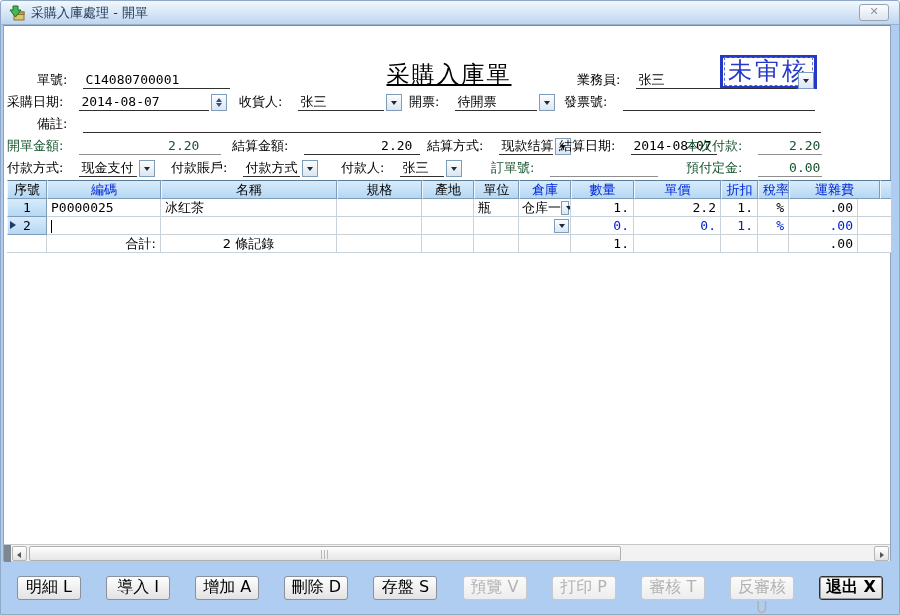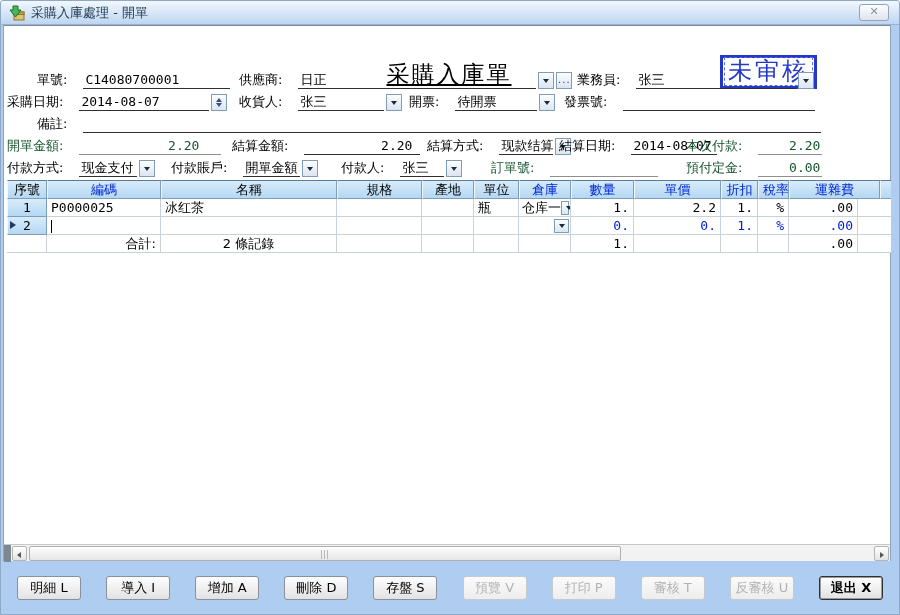--- a/index.html
+++ b/index.html
@@ -112,21 +112,21 @@
     background:linear-gradient(#fdfdfd,#e6e6e6); border:1px solid #b0b0b0; border-radius:2px;
   }
   .hs-grip{ position:absolute; left:50%; top:3px; width:8px; height:9px; margin-left:-4px;
     background:repeating-linear-gradient(90deg,#b9b9b9 0 1px,transparent 1px 3px); }
   
   .button-bar{
     position:absolute; left:0; bottom:0; width:100%; height:53px;
     display:flex; align-items:center; justify-content:space-between; padding:0 16px;
   }
   .xbtn{
-    width:64px; height:24px; font-size:13px; font-family:"DejaVu Sans", sans-serif;
+    width:64px; height:24px; font-size:16px; font-family:"DejaVu Sans", sans-serif;
     border:1px solid #8a919c; border-radius:3px; color:#000;
     background:linear-gradient(#fefefe,#e2e2e2); cursor:default;
   }
   .xbtn.disabled{ color:#b2b2b2; border-color:#c6c9cd; background:linear-gradient(#fbfbfb,#ededed); }
   .xbtn.default{ border:1px solid #2f2f2f; box-shadow:inset 0 0 0 1px #9a9a9a; font-weight:bold; }
 </style>
 </head>
 <body>
 
 <div class="window">
@@ -146,23 +146,20 @@
   <div class="content">
     <div class="form-title" style="position:absolute;">采購入庫單</div>
     <div class="stamp" style="position:absolute;">
       <span class="inner">未审核</span>
     </div>
   </div>
 
   <div class="field" style="left:36px;top:70px;">
     <span class="flabel">單號:</span><span class="fvalue" style="width:147px">C14080700001</span>
   </div>
-  <div class="field" style="left:238px;top:70px;">
-    <span class="flabel">供應商:</span><span class="fvalue" style="width:238px">日正</span><span class="combo"></span><span class="ellip">...</span>
-  </div>
   <div class="field" style="left:576px;top:70px;">
     <span class="flabel">業務員:</span><span class="fvalue" style="width:160px">张三</span><span class="combo"></span>
   </div>
 
   <div class="field" style="left:6px;top:92px;">
     <span class="flabel">采購日期:</span><span class="fvalue" style="width:130px">2014-08-07</span><span class="spin"></span>
   </div>
   <div class="field" style="left:238px;top:92px;">
     <span class="flabel">收貨人:</span><span class="fvalue" style="width:86px">张三</span><span class="combo"></span>
   </div>
@@ -190,21 +187,21 @@
     <span class="flabel">結算日期:</span><span class="fvalue" style="width:86px">2014-08-07</span>
   </div>
   <div class="field dis" style="left:685px;top:136px;">
     <span class="flabel">本次付款:</span><span class="fvalue rt" style="width:64px">2.20</span>
   </div>
 
   <div class="field" style="left:6px;top:158px;">
     <span class="flabel">付款方式:</span><span class="fvalue" style="width:58px">现金支付</span><span class="combo"></span>
   </div>
   <div class="field" style="left:170px;top:158px;">
-    <span class="flabel">付款賬戶:</span><span class="fvalue" style="width:57px">開單金額</span><span class="combo"></span>
+    <span class="flabel">付款賬戶:</span><span class="fvalue" style="width:57px">付款方式</span><span class="combo"></span>
   </div>
   <div class="field" style="left:340px;top:158px;">
     <span class="flabel">付款人:</span><span class="fvalue" style="width:44px">张三</span><span class="combo"></span>
   </div>
   <div class="field dis" style="left:490px;top:158px;">
     <span class="flabel">訂單號:</span><span class="fvalue" style="width:108px"></span>
   </div>
   <div class="field dis" style="left:685px;top:158px;">
     <span class="flabel">預付定金:</span><span class="fvalue rt" style="width:64px">0.00</span>
   </div>

